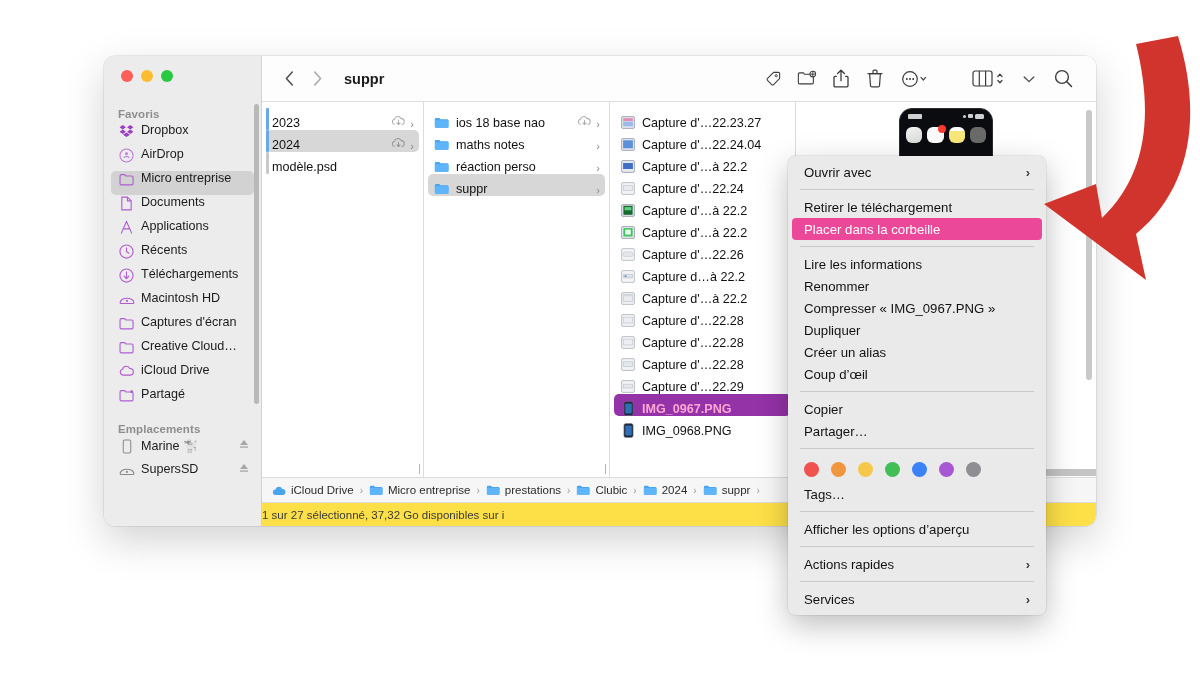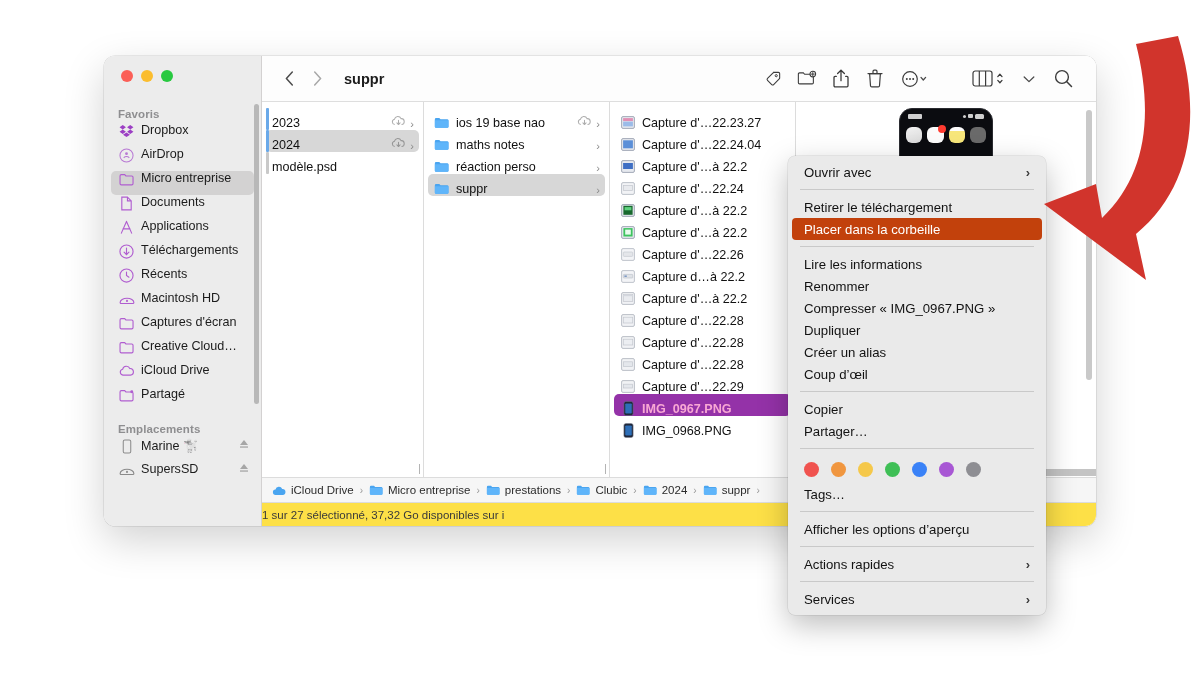--- a/index.html
+++ b/index.html
@@ -229,21 +229,21 @@
     color: #121212;
   }
   .mi {
     height: 22px;
     display: flex; align-items: center;
     padding: 0 12px;
     margin: 0 4px;
     border-radius: 4px;
     white-space: nowrap;
   }
-  .mi.hl { background: #c2410c; color: #fff; }
+  .mi.hl { background: #ec4899; color: #fff; }
   .mi-arrow { margin-left: auto; font-size: 13px; color: #3b3b3b; font-weight: bold; }
   .mi-sep { height: 1px; background: #c9c9c9; margin: 6px 12px; }
   .tagrow { display: flex; gap: 12px; padding: 7px 16px 6px; }
   .tagdot { width: 15px; height: 15px; border-radius: 50%; }
 
   
   .red-arrow { position: absolute; left: 940px; top: 28px; width: 270px; height: 290px; z-index: 80; pointer-events: none; }
 </style>
 </head>
 <body>
@@ -306,34 +306,34 @@
               <path d="M8 1.5 13.5 14M8 1.5 2.5 14M4.2 9.5h7.6" fill="none" stroke="#b05dd0" stroke-width="1.2" stroke-linecap="round"></path>
             </svg>
         </span>
         <span class="sb-label">Applications</span>
       </div>
 
       <div class="sb-item">
         <span class="sb-ico">
           <svg width="15" height="15" viewBox="0 0 16 16">
               <circle cx="8" cy="8" r="7" fill="none" stroke="#b05dd0" stroke-width="1.2"></circle>
-              <path d="M8 4.3v7M5.4 8.6 8 11.3l2.6-2.7" fill="none" stroke="#b05dd0" stroke-width="1.2" stroke-linecap="round"></path>
-            </svg>
-        </span>
-        <span class="sb-label">Téléchargements</span>
+              <path d="M8 4.4V8l2.6 1.8" fill="none" stroke="#b05dd0" stroke-width="1.2" stroke-linecap="round"></path>
+            </svg>
+        </span>
+        <span class="sb-label">Récents</span>
       </div>
 
       <div class="sb-item">
         <span class="sb-ico">
           <svg width="15" height="15" viewBox="0 0 16 16">
               <circle cx="8" cy="8" r="7" fill="none" stroke="#b05dd0" stroke-width="1.2"></circle>
-              <path d="M8 4.4V8l2.6 1.8" fill="none" stroke="#b05dd0" stroke-width="1.2" stroke-linecap="round"></path>
-            </svg>
-        </span>
-        <span class="sb-label">Récents</span>
+              <path d="M8 4.3v7M5.4 8.6 8 11.3l2.6-2.7" fill="none" stroke="#b05dd0" stroke-width="1.2" stroke-linecap="round"></path>
+            </svg>
+        </span>
+        <span class="sb-label">Téléchargements</span>
       </div>
 
       <div class="sb-item">
         <span class="sb-ico">
           <svg width="16" height="12" viewBox="0 0 17 12">
               <path d="M1.2 9.8a7.3 4.6 0 0 1 14.6 0 1 1 0 0 1-1 1H2.2a1 1 0 0 1-1-1Z" fill="none" stroke="#b05dd0" stroke-width="1.2"></path>
               <circle cx="8.5" cy="8" r="1.1" fill="#b05dd0"></circle>
             </svg>
         </span>
         <span class="sb-label">Macintosh HD</span>
@@ -526,21 +526,21 @@
         </div>
 
         <div class="col col-2">
           <div class="row">
             <span class="row-ico">
               <svg width="16" height="13" viewBox="0 0 17 14">
                   <path d="M0.8 3.4a1.3 1.3 0 0 1 1.3-1.3h3.5l1.3 1.3h7.2a1.3 1.3 0 0 1 1.3 1.3v6.6a1.3 1.3 0 0 1-1.3 1.3H2.1a1.3 1.3 0 0 1-1.3-1.3Z" fill="#4aa5f0"></path>
                   <path d="M0.8 4.6h14.8v6.7a1.3 1.3 0 0 1-1.3 1.3H2.1a1.3 1.3 0 0 1-1.3-1.3Z" fill="#5fb5fa"></path>
                 </svg>
             </span>
-            <span class="row-lbl">ios 19 base nao</span>
+            <span class="row-lbl">ios 18 base nao</span>
             <span class="row-cloud">
               <svg width="15" height="12" viewBox="0 0 16 12">
                   <path d="M4 9.8a2.9 2.9 0 0 1-.3-5.7 3.7 3.7 0 0 1 7-.6 2.7 2.7 0 0 1 .5 6.3" fill="none" stroke="#7c7c7c" stroke-width="1.1"></path>
                   <path d="M8 5.3v4.3M6.3 8 8 9.8 9.7 8" fill="none" stroke="#7c7c7c" stroke-width="1.1" stroke-linecap="round" stroke-linejoin="round"></path>
                 </svg>
             </span>
             <span class="row-chev">›</span>
           </div>
           <div class="row">
             <span class="row-ico">

